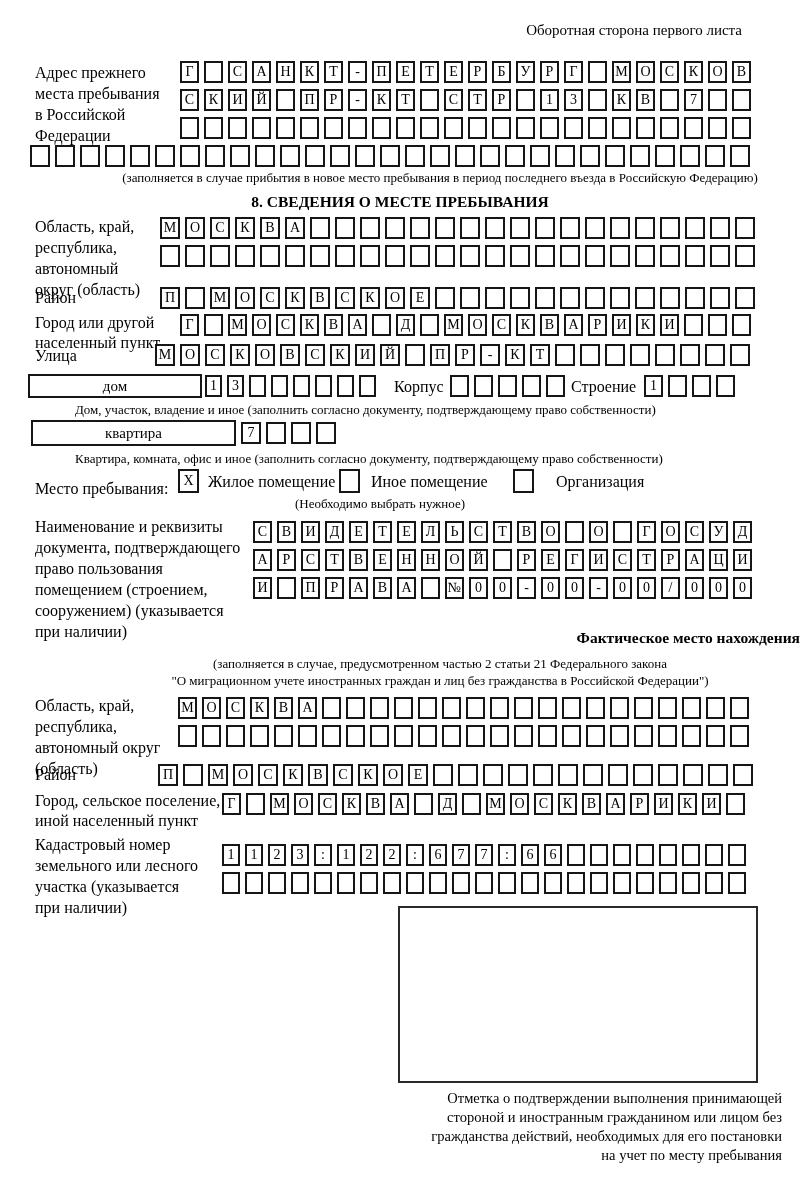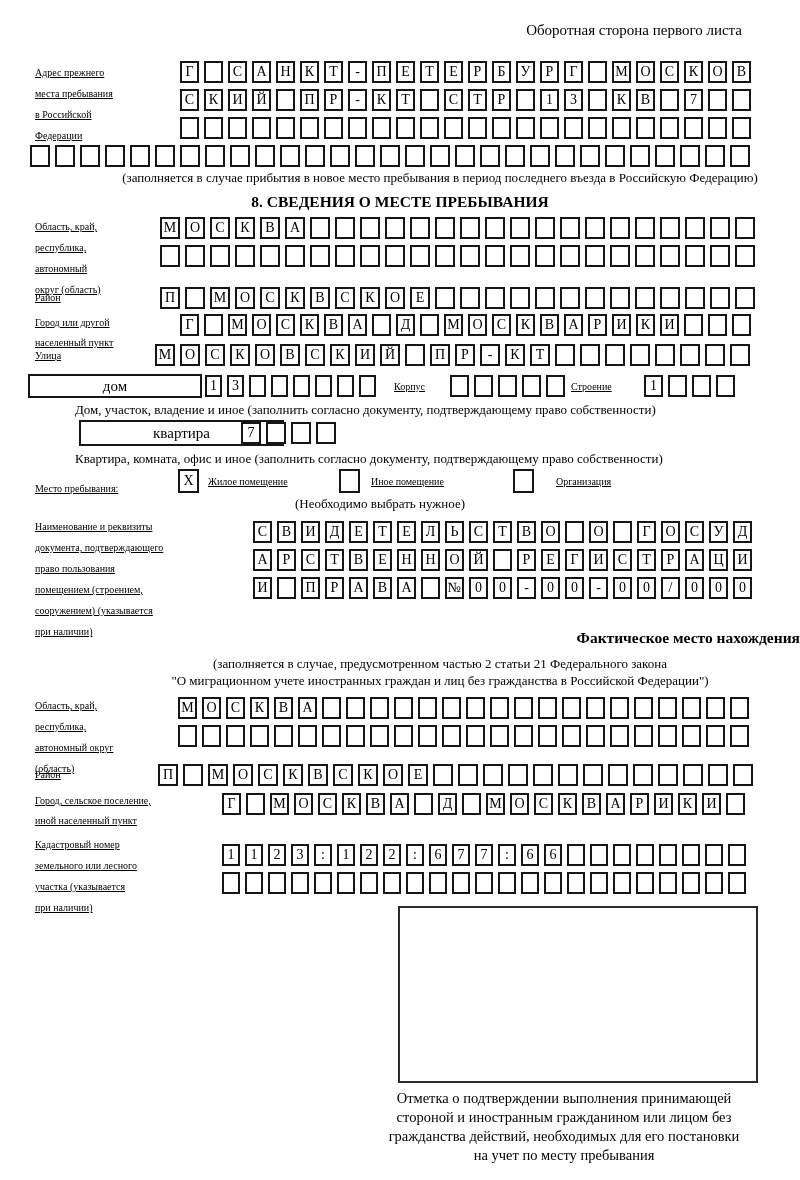--- a/index.html
+++ b/index.html
@@ -1,19 +1,19 @@
 <!DOCTYPE html>
 <html><head>
 <meta charset="utf-8">
 <style>
   html,body{margin:0;padding:0;background:#ffffff;}
   #page{position:relative;width:800px;height:1180px;background:#ffffff;color:#000;
         font-family:"Liberation Serif",serif;overflow:hidden;}
   .abs{position:absolute;}
-  .label{font-size:10px;line-height:21px;white-space:pre-line;text-decoration:underline;}
+  .label{font-size:16px;line-height:21px;white-space:pre-line;}
   .cap{font-size:13px;white-space:nowrap;padding-left:40px;}
   .center{text-align:center;}
   .title{font-weight:bold;font-size:15.5px;}
   .cells{display:flex;gap:5px;}
   .cell{box-sizing:border-box;flex:none;width:19px;height:22px;border:2px solid #161616;
         display:flex;align-items:center;justify-content:center;font-size:14px;line-height:1;
         background:#fff;}
   .p25 .cell{width:20px;}
   .p23 .cell{width:18px;}
   .p22 .cell{width:17px;}
@@ -311,21 +311,21 @@
     </div>
   <div class="abs label" style="left:571px;top:376px;">Строение</div>
   <div class="abs cells" style="left:644px;top:375px;">
       <div class="cell">1</div>
       <div class="cell"></div>
       <div class="cell"></div>
       <div class="cell"></div>
     </div>
   <div class="abs cap" style="left:35px;top:402px;">Дом, участок, владение и иное (заполнить согласно документу, подтверждающему право собственности)</div>
 
-  <div class="abs widebox" style="left:31px;top:420px;width:205px;height:26px;margin-left:48px;">квартира</div>
+  <div class="abs widebox" style="left:31px;top:420px;width:205px;height:26px;">квартира</div>
   <div class="abs cells p25" style="left:241px;top:422px;">
       <div class="cell">7</div>
       <div class="cell"></div>
       <div class="cell"></div>
       <div class="cell"></div>
     </div>
   <div class="abs cap" style="left:35px;top:451px;">Квартира, комната, офис и иное (заполнить согласно документу, подтверждающему право собственности)</div>
 
   <div class="abs label" style="left:35px;top:478px;">Место пребывания:</div>
   <div class="abs checkbox" style="left:178px;top:469px;">X</div>
@@ -577,18 +577,18 @@
       <div class="cell"></div>
       <div class="cell"></div>
       <div class="cell"></div>
       <div class="cell"></div>
       <div class="cell"></div>
       <div class="cell"></div>
       <div class="cell"></div>
     </div>
 
   <div class="abs stampbox" style="left:398px;top:906px;width:360px;height:177px;"></div>
-  <div class="abs pre center" style="left:346px;top:1089px;width:436px;font-size:14.5px;line-height:19px;">Отметка о подтверждении выполнения принимающей
+  <div class="abs pre center" style="left:346px;top:1089px;width:436px;font-size:14.5px;line-height:19px;text-align:right;">Отметка о подтверждении выполнения принимающей
 стороной и иностранным гражданином или лицом без
 гражданства действий, необходимых для его постановки
 на учет по месту пребывания</div>
 
 </div>
 
 </body></html>

